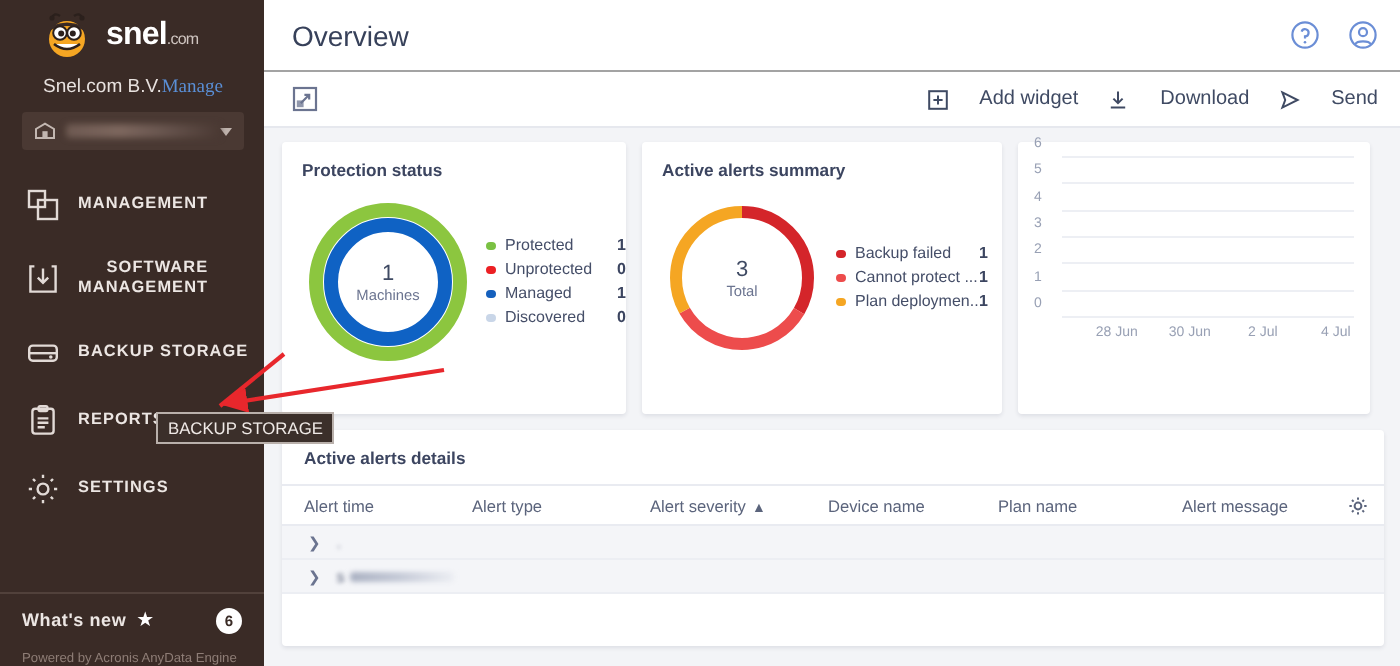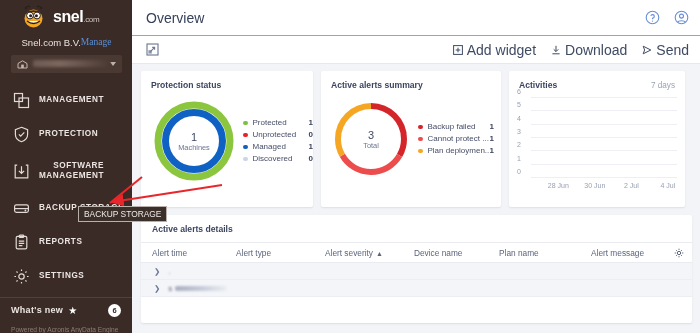--- a/index.html
+++ b/index.html
@@ -70,21 +70,21 @@
   .top-icons { margin-left: auto; display: flex; gap: 14px; align-items: center; }
   .circ-ico { width: 15px; height: 15px; color: #6b8ed6; }
   .circ-ico svg { width: 15px; height: 15px; display: block; }
 
   .toolbar {
     height: 28px; background: #fff; display: flex; align-items: center;
     padding: 0 11px 0 14px; border-bottom: 1px solid #e6e8ee; flex: 0 0 28px;
   }
   .tb-left svg { width: 13px; height: 13px; display: block; color: #6b7490; }
   .tb-right { margin-left: auto; display: flex; align-items: center; gap: 15px; }
-  .tb-btn { display: flex; align-items: center; gap: 4px; font-size: 14px; color: #3f4a63; }
+  .tb-btn { display: flex; align-items: center; gap: 16px; font-size: 10px; color: #3f4a63; }
   .tb-btn svg { width: 10px; height: 10px; display: block; color: #3f4a63; }
 
   .content { flex: 1; padding: 7px 8px 0 9px; overflow: hidden; }
   .widgets-row { display: flex; gap: 8px; }
   .card { background: #fff; border-radius: 2px; box-shadow: 0 1px 2px rgba(30,40,70,.10); }
   .w1 { width: 172px; height: 136px; }
   .w2 { width: 180px; height: 136px; }
   .w3 { width: 176px; height: 136px; }
   .card-title { font-size: 8.6px; font-weight: 700; color: #3c4560; padding: 9px 0 0 10px; }
   .card-head { display: flex; align-items: baseline; padding: 9px 10px 0 10px; }
@@ -189,29 +189,20 @@
       <div class="nav-item">
         <span class="ico">
           <svg viewBox="0 0 17 17" fill="none" stroke="currentColor" stroke-width="1.2">
             <rect x="1.5" y="1.5" width="8" height="8"></rect>
               <rect x="6" y="6" width="9.5" height="9.5"></rect>
           </svg>
         </span>
         <span class="nav-label">MANAGEMENT</span>
       </div>
 
-      <div class="nav-item">
-        <span class="ico">
-          <svg viewBox="0 0 17 17" fill="none" stroke="currentColor" stroke-width="1.2">
-            <path d="M8.5 1.3 L14.6 3.6 V8.5 C14.6 12.2 11.8 14.7 8.5 15.7 C5.2 14.7 2.4 12.2 2.4 8.5 V3.6 Z"></path>
-            <path d="M5.9 8.4 L7.7 10.2 L11.3 6.3" stroke-width="1.2"></path>
-          </svg>
-        </span>
-        <span class="nav-label">PROTECTION</span>
-      </div>
 
       <div class="nav-item two-line">
         <span class="ico">
           <svg viewBox="0 0 17 17" fill="none" stroke="currentColor" stroke-width="1.2">
             <path d="M4.2 2.2 H2.2 V14.8 H14.8 V2.2 H12.8"></path>
             <path d="M8.5 3.2 V10.2 M5.9 7.8 L8.5 10.4 L11.1 7.8"></path>
           </svg>
         </span>
         <span class="nav-label">
           <span>SOFTWARE</span><br><span>MANAGEMENT</span>
@@ -385,24 +376,20 @@
               <div class="leg-row">
                 <span class="dot" style="background:#f5a623"></span>
                 <span class="leg-name wide">Plan deploymen...</span>
                 <span class="leg-val">1</span>
               </div>
             </div>
           </div>
         </div>
 
         <div class="card w3">
-          <div class="card-head">
-            <span class="card-title">Activities</span>
-            <span class="card-sub">7 days</span>
-          </div>
           <div class="chart">
             <div class="chart-plot" id="plot">
                 <div class="gridline" style="bottom: 0%;"></div>
                 <div class="ytick" style="bottom: calc(0% + 0px); left: -14px;">0</div>
                 <div class="gridline" style="bottom: 16.6667%;"></div>
                 <div class="ytick" style="bottom: calc(16.6667% + 0px); left: -14px;">1</div>
                 <div class="gridline" style="bottom: 33.3333%;"></div>
                 <div class="ytick" style="bottom: calc(33.3333% + 0px); left: -14px;">2</div>
                 <div class="gridline" style="bottom: 50%;"></div>
                 <div class="ytick" style="bottom: calc(50% + 0px); left: -14px;">3</div>

